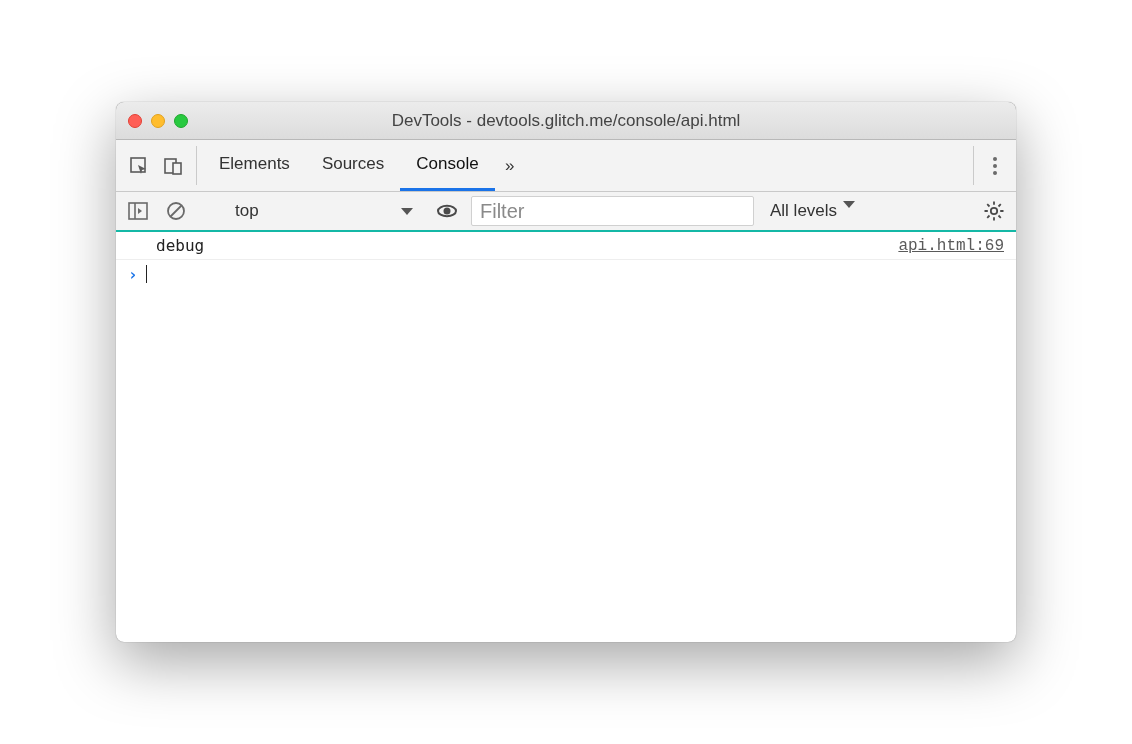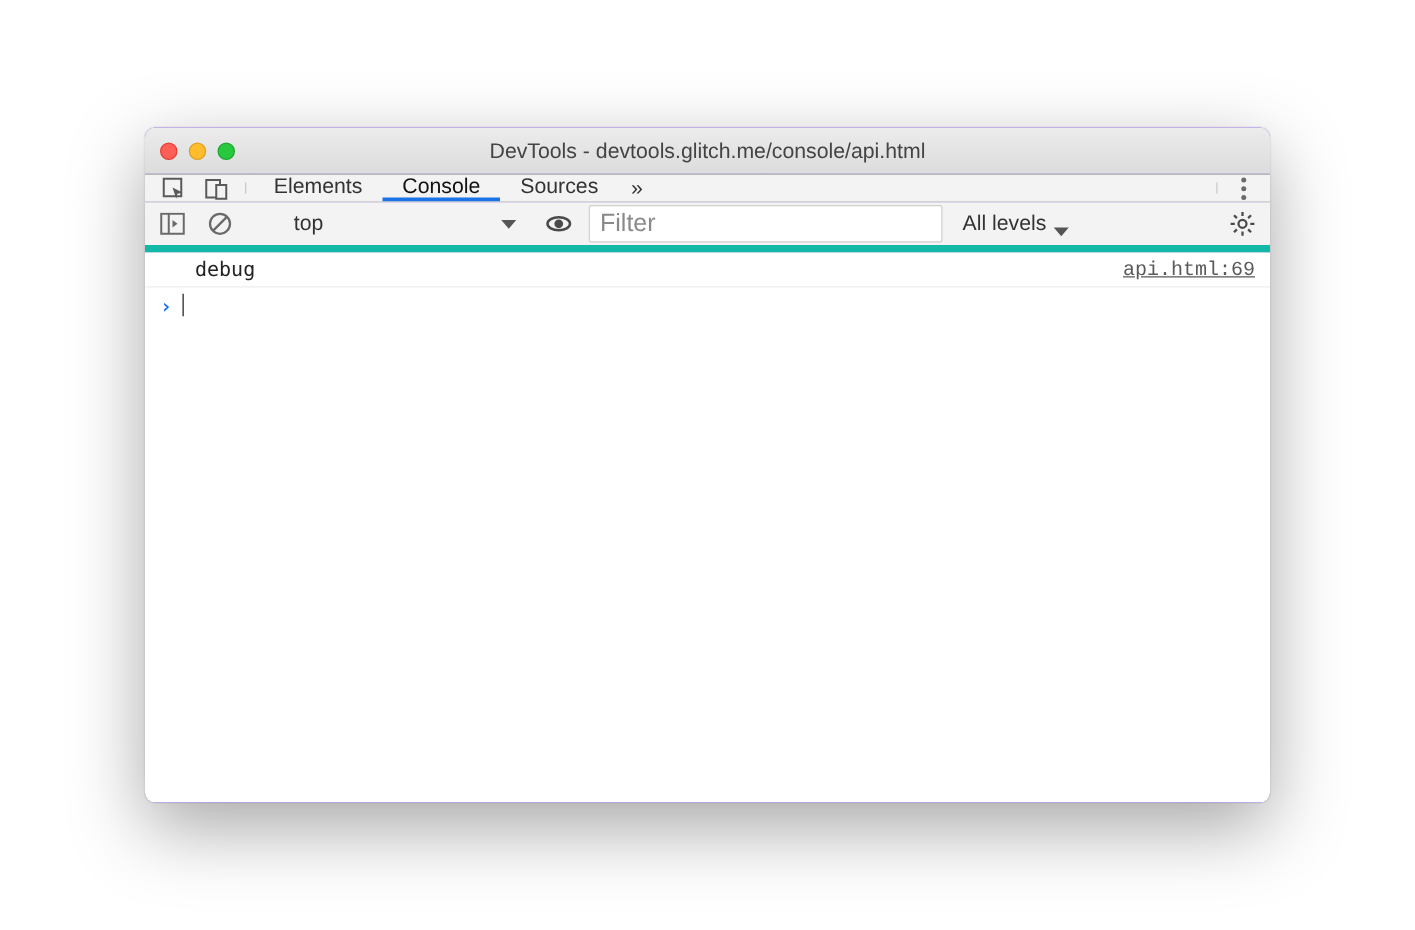--- a/index.html
+++ b/index.html
@@ -14,21 +14,21 @@
       width: 1132px;
       height: 744px;
       display: flex;
       align-items: center;
       justify-content: center;
     }
 
     .window {
       width: 900px;
       height: 540px;
-      background: #8b5cf6;
+      background: #737373;
       border-radius: 8px;
       box-shadow: 0 20px 60px rgba(0,0,0,0.35), 0 0 0 1px rgba(0,0,0,0.05);
       overflow: hidden;
       display: flex;
       flex-direction: column;
     }
 
     
     .titlebar {
       height: 38px;
@@ -52,21 +52,21 @@
     .title {
       flex: 1;
       text-align: center;
       font-size: 17px;
       color: #444;
       font-weight: 400;
     }
 
     
     .tabbar {
-      height: 22px;
+      height: 52px;
       background: #f3f3f3;
       border-bottom: 1px solid #c9c9c9;
       display: flex;
       align-items: stretch;
       padding: 0 6px;
     }
     .tabbar .icon-btn {
       width: 34px;
       display: flex;
       align-items: center;
@@ -106,21 +106,21 @@
       display: flex; flex-direction: column; gap: 3px;
     }
     .kebab-dots span {
       width: 4px; height: 4px; background: #6a6a6a; border-radius: 50%;
     }
 
     
     .toolbar {
       height: 40px;
       background: #f3f3f3;
-      border-bottom: 6px solid #14b8a6;
+      border-bottom: 2px solid #14b8a6;
       display: flex;
       align-items: center;
       padding: 0 8px;
       gap: 10px;
     }
     .toolbar .icon-btn {
       width: 28px; height: 28px;
       display: flex; align-items: center; justify-content: center;
       color: #6a6a6a; cursor: pointer;
     }
@@ -148,21 +148,21 @@
       height: 30px;
       background: #fff;
       border: 1px solid #d0d0d0;
       border-radius: 2px;
       padding: 0 8px;
       font-size: 20px;
       color: #333;
     }
     .filter-input::placeholder { color: #8a8a8a; }
     .levels {
-      display: flex; align-items: flex-end;
+      display: flex; align-items: flex-start;
       font-size: 17px; color: #333; cursor: pointer;
       gap: 6px;
       padding: 0 6px;
     }
     .toolbar .spacer { flex: 1; }
 
     
     .console-body {
       flex: 1;
       background: #fff;
@@ -232,25 +232,25 @@
     <div class="icon-btn">
       <svg width="20" height="20" viewBox="0 0 20 20">
         <rect x="2" y="3" width="11" height="14" fill="none" stroke="#5a5a5a" stroke-width="1.6"></rect>
         <rect x="10" y="7" width="8" height="11" fill="#f3f3f3" stroke="#5a5a5a" stroke-width="1.6"></rect>
       </svg>
     </div>
     <div class="vdiv"></div>
     <div class="tab">
       <span>Elements</span>
     </div>
+    <div class="tab">
+      <span>Sources</span>
+    </div>
     <div class="tab active">
       <span>Console</span>
-    </div>
-    <div class="tab">
-      <span>Sources</span>
     </div>
     <div class="more">
       <span>»</span>
     </div>
     <div class="spacer"></div>
     <div class="vdiv"></div>
     <div class="kebab">
       <div class="kebab-dots">
         <span></span>
           <span></span>

